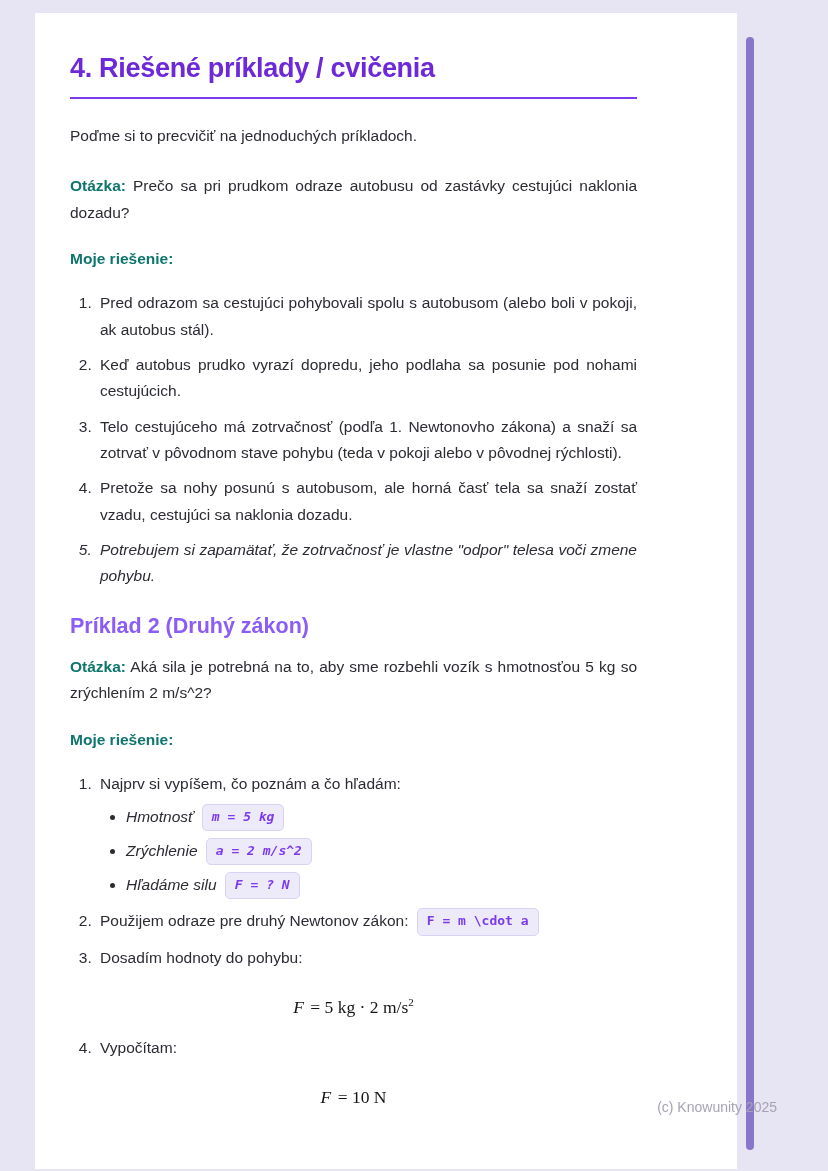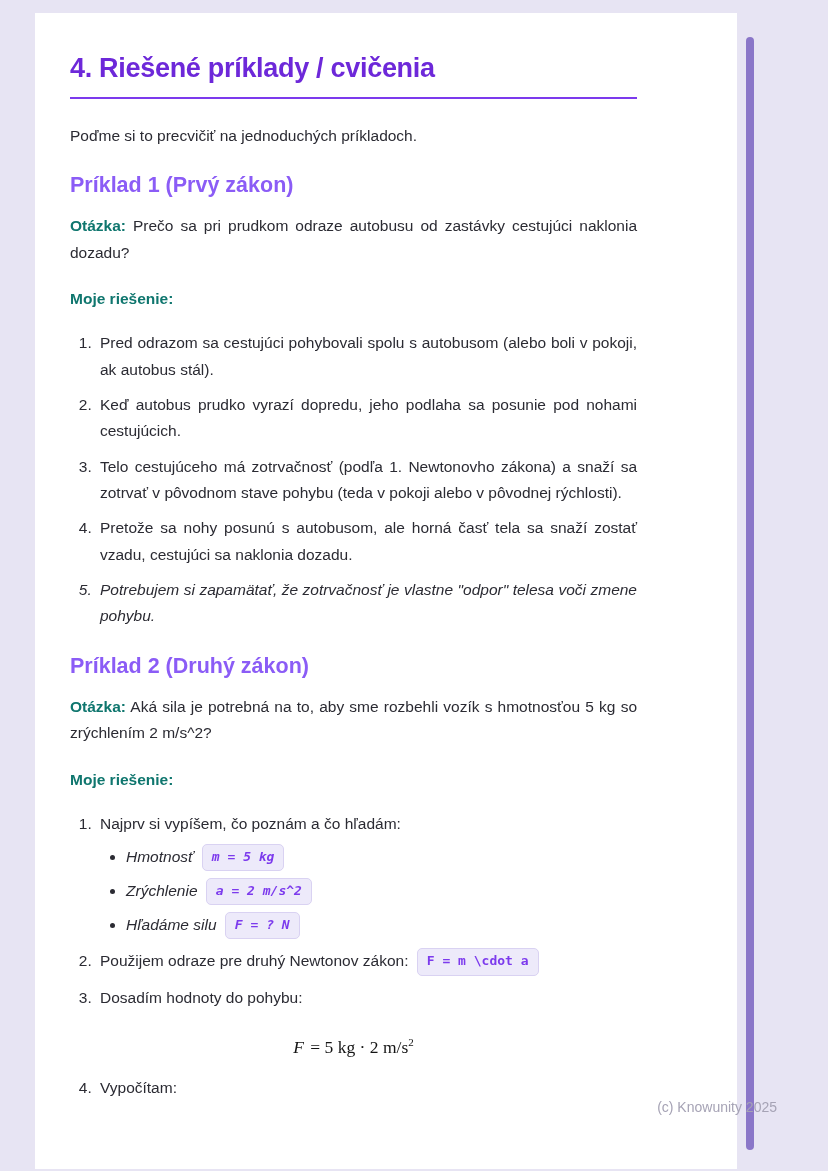--- a/index.html
+++ b/index.html
@@ -97,21 +97,20 @@
 </head>
 <body>
 
 <div class="page">
 
   <h1 class="doc-title">4. Riešené príklady / cvičenia</h1>
   <hr class="title-rule">
 
   <p class="intro">Poďme si to precvičiť na jednoduchých príkladoch.</p>
 
-  <h2 class="section-heading">Príklad 1 (Prvý zákon)</h2>
 
   <p class="para"><strong class="inline-label">Otázka:</strong> <span>Prečo sa pri prudkom odraze autobusu od zastávky cestujúci naklonia dozadu?</span></p>
 
   <p class="para solution"><strong class="inline-label">Moje riešenie:</strong></p>
 
   <ol class="steps">
     <li>Pred odrazom sa cestujúci pohybovali spolu s autobusom (alebo boli v pokoji, ak autobus stál).</li>
     <li>Keď autobus prudko vyrazí dopredu, jeho podlaha sa posunie pod nohami cestujúcich.</li>
     <li>Telo cestujúceho má zotrvačnosť (podľa 1. Newtonovho zákona) a snaží sa zotrvať v pôvodnom stave pohybu (teda v pokoji alebo v pôvodnej rýchlosti).</li>
     <li>Pretože sa nohy posunú s autobusom, ale horná časť tela sa snaží zostať vzadu, cestujúci sa naklonia dozadu.</li>
@@ -136,20 +135,21 @@
     <li>
       <span>Použijem odraze pre druhý Newtonov zákon:</span>
       <code class="chip">F = m \cdot a</code>
     </li>
     <li>
       <span>Dosadím hodnoty do pohybu:</span>
       <div class="math"><span class="math-var">F</span><span> = 5 kg · 2 m/s</span><sup>2</sup></div>
     </li>
     <li>
       <span>Vypočítam:</span>
+      <div class="math"><span class="math-var">F</span><span> = 10 N</span></div>
     </li>
   </ol>
 
 </div>
 
 <div class="scrollbar-track"></div>
 
 <div class="watermark">(c) Knowunity 2025</div>
 
 </body></html>

